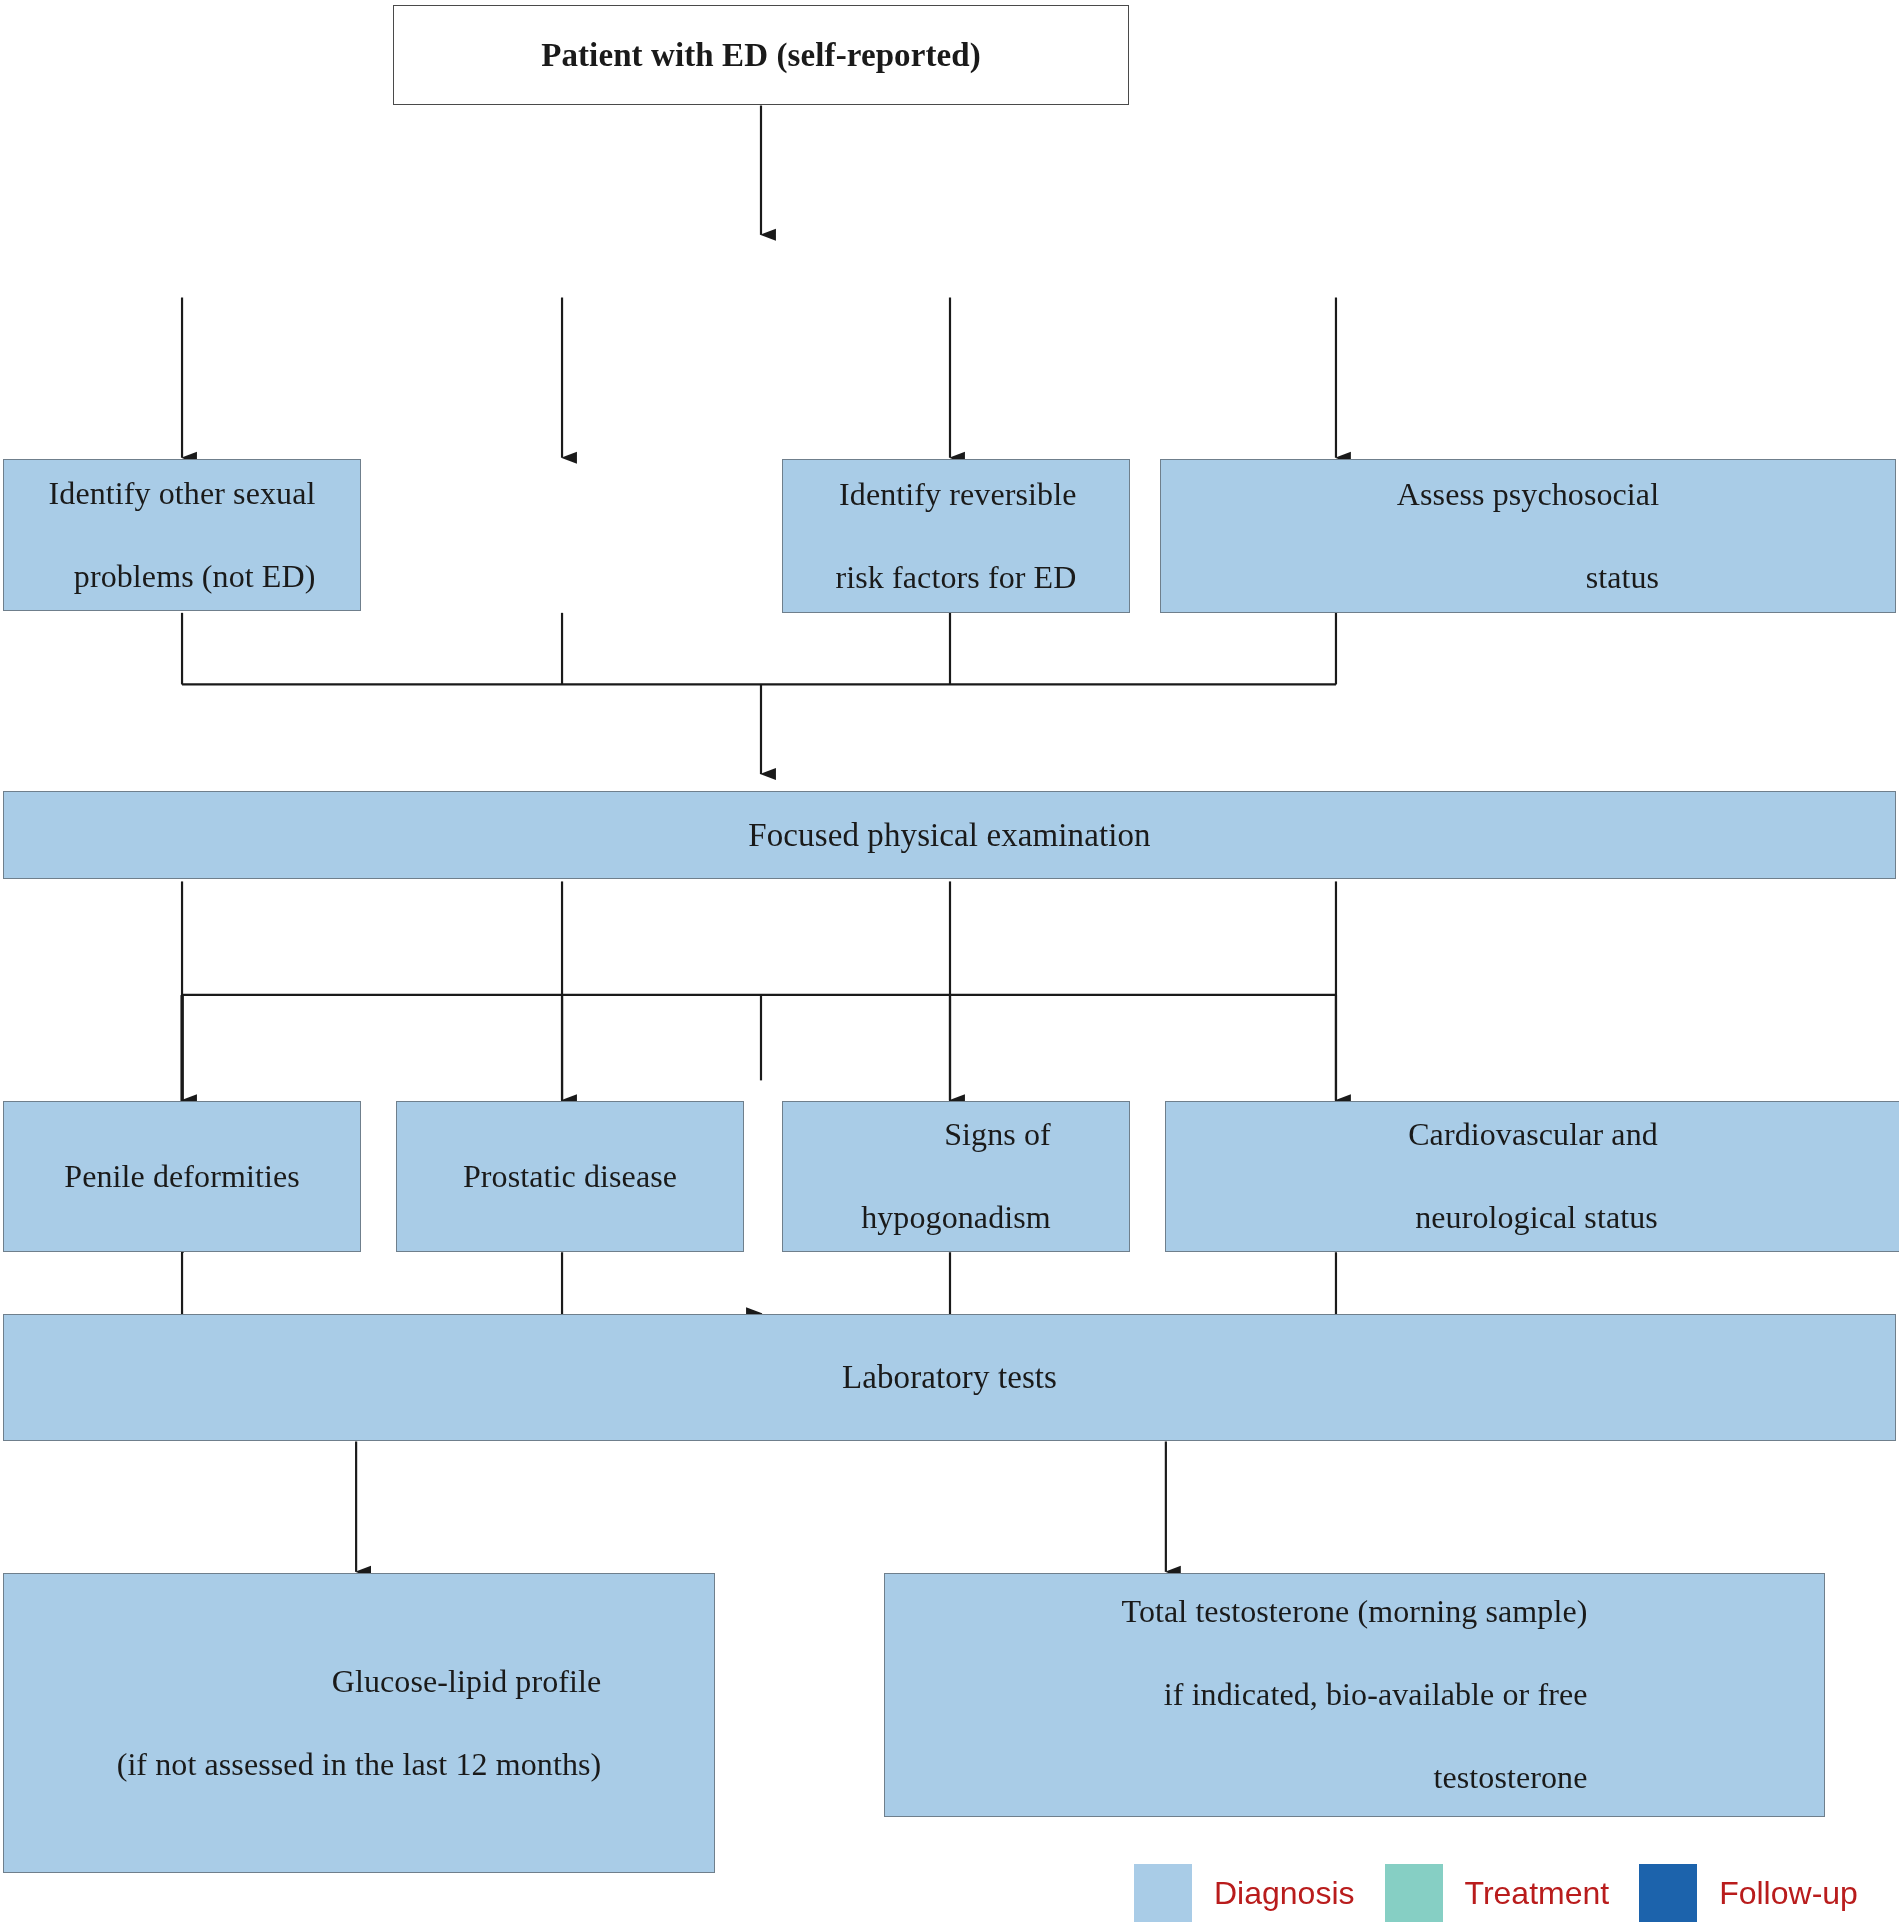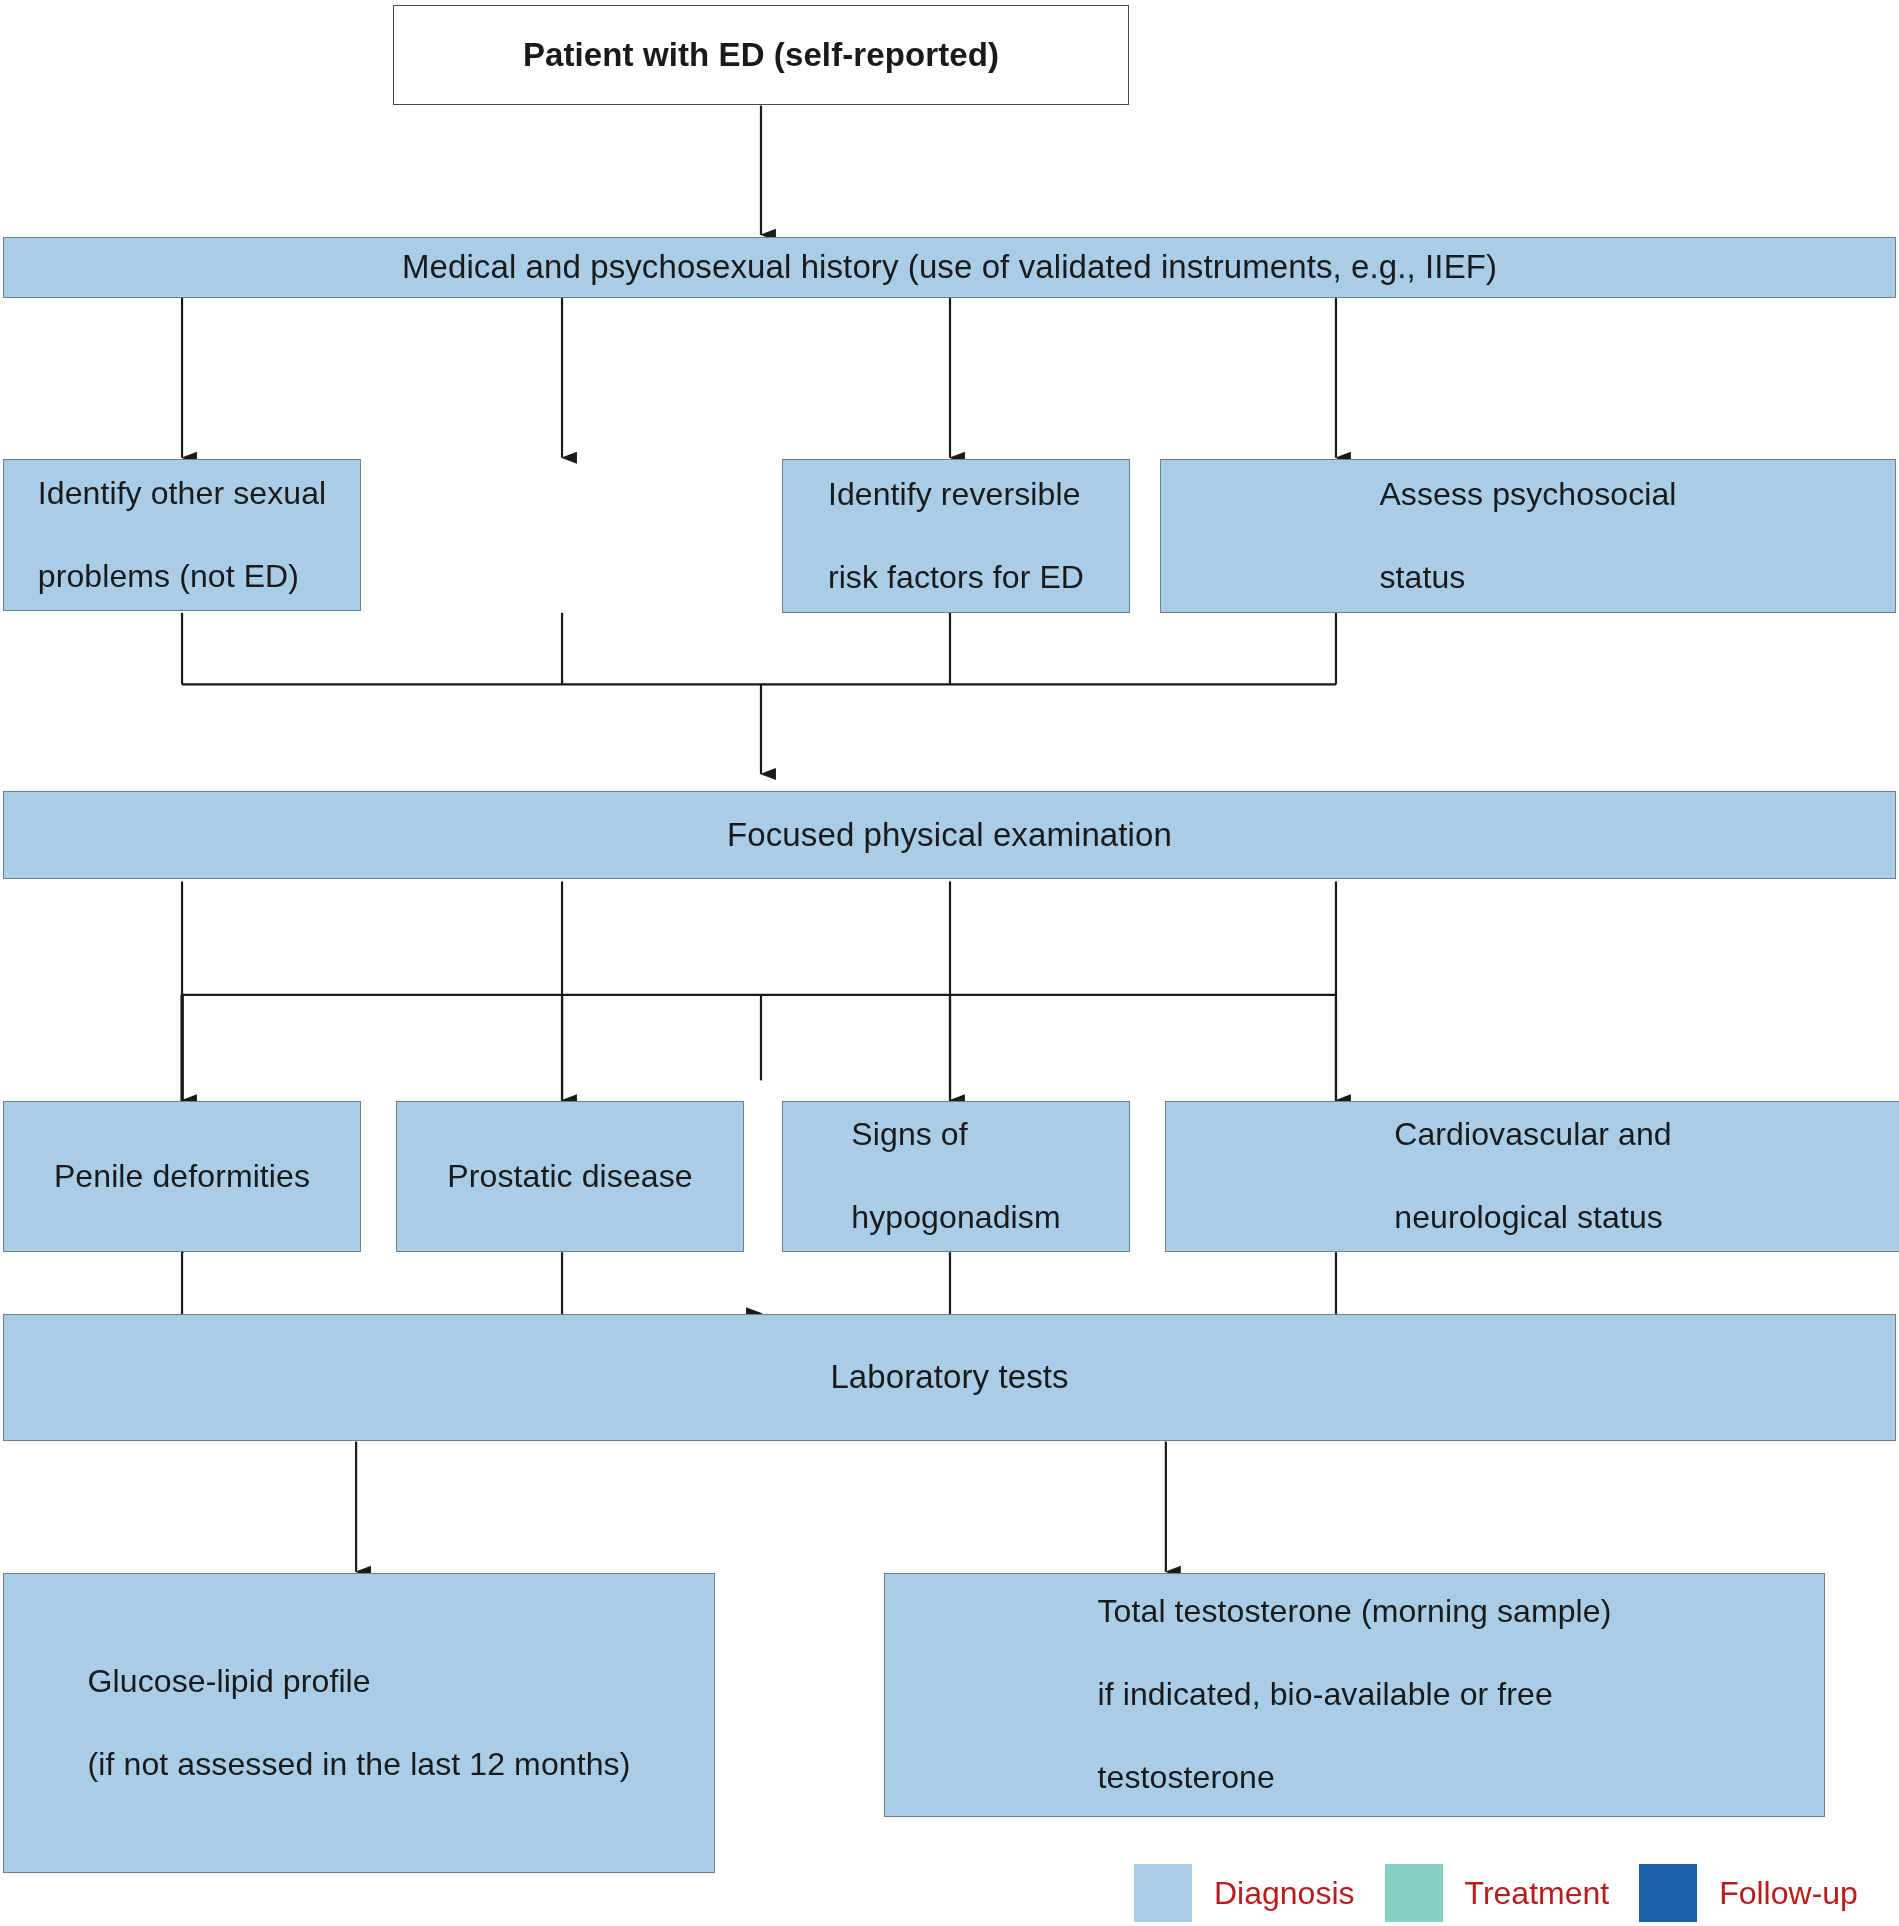--- a/index.html
+++ b/index.html
@@ -3,22 +3,22 @@
 <meta charset="utf-8">
 <style>
   html,body{margin:0;padding:0;background:#ffffff;}
   body{width:1899px;height:1926px;position:relative;
        font-family:"Liberation Sans","DejaVu Sans",sans-serif;
        color:#1a1a1a;overflow:hidden;}
   #canvas{position:absolute;inset:0;width:1899px;height:1926px;}
   svg#wires{position:absolute;left:0;top:0;width:1899px;height:1926px;pointer-events:none;}
 
   .node{position:absolute;box-sizing:border-box;display:flex;
-        align-items:center;justify-content:center;text-align:left;
-        line-height:1.30;letter-spacing:0.1px;}
+        align-items:center;justify-content:center;text-align:right;
+        line-height:1.30;letter-spacing:0.1px;font-family:Liberation Serif, serif;}
   .node span{display:block;padding:0 10px;}
 
   .n-white{background:#ffffff;border:1.6px solid #4a4a4a;font-weight:bold;}
   .n-blue{background:#a9cce7;border:1.4px solid #6f7f8c;}
 
   .fs-big{font-size:33px;}
   .fs-mid{font-size:32px;}
 
   
   #legend{position:absolute;left:1134px;top:1863px;width:756px;height:60px;
@@ -93,23 +93,20 @@
       <line x1="1343" y1="1259" x2="1343" y2="1338"></line>
       <line x1="183" y1="1338" x2="1343" y2="1338"></line>
       <line x1="765" y1="1338" x2="765" y2="1320" marker-end="url(#ah)"></line>
     </g>
   </svg>
 
   <div class="node n-white fs-big" style="left:393px;top:5px;width:736px;height:100px;">
     <span>Patient with ED (self-reported)</span>
   </div>
 
-  <div class="node n-blue fs-big" style="left:3px;top:237px;width:1893px;height:61px;">
-    <span>Medical and psychosexual history (use of validated instruments, e.g., IIEF)</span>
-  </div>
 
   <div class="node n-blue fs-mid" style="left:3px;top:459px;width:358px;height:152px;">
     <span><span>Identify other sexual</span><br><span>problems (not ED)</span></span>
   </div>
   <div class="node n-blue fs-mid" style="left:782px;top:459px;width:348px;height:154px;">
     <span><span>Identify reversible</span><br><span>risk factors for ED</span></span>
   </div>
   <div class="node n-blue fs-mid" style="left:1160px;top:459px;width:736px;height:154px;">
     <span><span>Assess psychosocial</span><br><span>status</span></span>
   </div>

